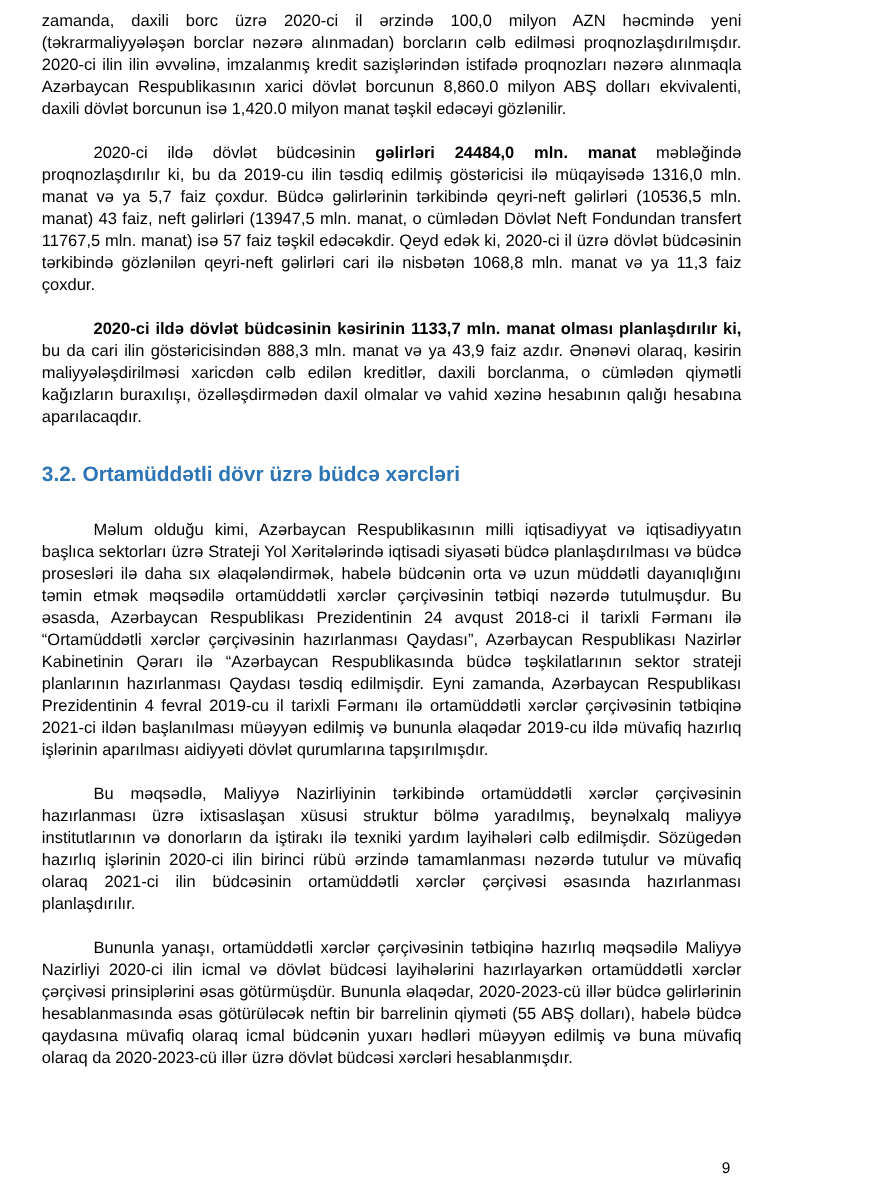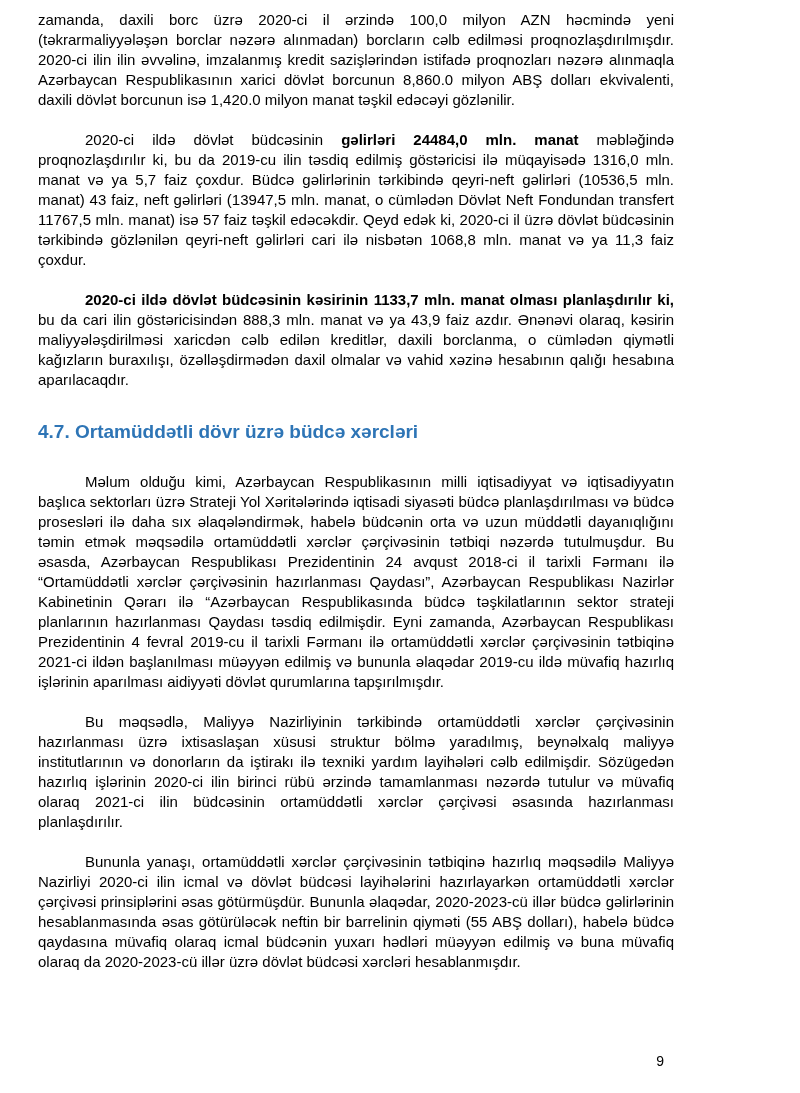--- a/index.html
+++ b/index.html
@@ -56,21 +56,21 @@
 
 <div class="page">
 
   <p class="para no-indent"><span>zamanda, daxili borc üzrə 2020-ci il ərzində 100,0 milyon AZN həcmində yeni (təkrarmaliyyələşən borclar nəzərə alınmadan) borcların cəlb edilməsi proqnozlaşdırılmışdır. 2020-ci ilin  ilin əvvəlinə, imzalanmış kredit sazişlərindən istifadə proqnozları nəzərə alınmaqla Azərbaycan Respublikasının xarici dövlət borcunun 8,860.0 milyon ABŞ dolları ekvivalenti, daxili dövlət borcunun isə 1,420.0 milyon manat təşkil edəcəyi gözlənilir.</span></p>
 
   <p class="para"><span>2020-ci ildə dövlət büdcəsinin </span><strong>gəlirləri 24484,0 mln. manat</strong><span> məbləğində proqnozlaşdırılır ki, bu da 2019-cu ilin təsdiq edilmiş göstəricisi ilə müqayisədə 1316,0 mln. manat və ya 5,7 faiz çoxdur. Büdcə gəlirlərinin tərkibində qeyri-neft gəlirləri (10536,5 mln. manat)  43 faiz, neft gəlirləri (13947,5 mln. manat, o cümlədən Dövlət Neft Fondundan transfert 11767,5 mln. manat) isə 57 faiz təşkil edəcəkdir. Qeyd edək ki, 2020-ci il üzrə dövlət büdcəsinin tərkibində gözlənilən qeyri-neft gəlirləri cari ilə nisbətən 1068,8 mln. manat və ya 11,3 faiz çoxdur.</span></p>
 
   <p class="para"><strong>2020-ci ildə dövlət büdcəsinin kəsirinin 1133,7 mln. manat olması planlaşdırılır ki,</strong><span> bu da cari ilin göstəricisindən 888,3 mln. manat və ya 43,9 faiz azdır. Ənənəvi olaraq, kəsirin maliyyələşdirilməsi xaricdən cəlb edilən kreditlər, daxili borclanma, o cümlədən qiymətli kağızların buraxılışı, özəlləşdirmədən daxil olmalar və vahid xəzinə hesabının qalığı hesabına aparılacaqdır.</span></p>
 
 
-  <h2 class="section-heading">4.7. Ortamüddətli dövr üzrə büdcə xərcləri</h2>
+  <h2 class="section-heading">3.2. Ortamüddətli dövr üzrə büdcə xərcləri</h2>
 
   <p class="para"><span>Məlum olduğu kimi, Azərbaycan Respublikasının milli iqtisadiyyat və iqtisadiyyatın başlıca sektorları üzrə Strateji Yol Xəritələrində iqtisadi siyasəti büdcə planlaşdırılması və büdcə prosesləri ilə daha sıx əlaqələndirmək, habelə büdcənin orta və uzun müddətli dayanıqlığını təmin etmək məqsədilə ortamüddətli xərclər çərçivəsinin tətbiqi nəzərdə tutulmuşdur. Bu əsasda, Azərbaycan Respublikası Prezidentinin 24 avqust 2018-ci il tarixli Fərmanı ilə “Ortamüddətli xərclər çərçivəsinin hazırlanması Qaydası”, Azərbaycan Respublikası Nazirlər Kabinetinin Qərarı ilə “Azərbaycan Respublikasında büdcə təşkilatlarının sektor strateji planlarının hazırlanması Qaydası təsdiq edilmişdir. Eyni zamanda, Azərbaycan Respublikası Prezidentinin 4 fevral 2019-cu il tarixli Fərmanı ilə ortamüddətli xərclər çərçivəsinin tətbiqinə 2021-ci ildən başlanılması müəyyən edilmiş və bununla əlaqədar 2019-cu ildə müvafiq hazırlıq işlərinin aparılması aidiyyəti dövlət qurumlarına tapşırılmışdır.</span></p>
 
   <p class="para"><span>Bu məqsədlə, Maliyyə Nazirliyinin tərkibində ortamüddətli xərclər çərçivəsinin hazırlanması üzrə ixtisaslaşan xüsusi struktur bölmə yaradılmış, beynəlxalq maliyyə institutlarının və donorların da iştirakı ilə texniki yardım layihələri cəlb edilmişdir. Sözügedən hazırlıq işlərinin 2020-ci ilin birinci rübü ərzində tamamlanması nəzərdə tutulur və müvafiq olaraq 2021-ci ilin büdcəsinin ortamüddətli xərclər çərçivəsi əsasında hazırlanması planlaşdırılır.</span></p>
 
   <p class="para"><span>Bununla yanaşı, ortamüddətli xərclər çərçivəsinin tətbiqinə hazırlıq məqsədilə Maliyyə Nazirliyi 2020-ci ilin icmal və dövlət büdcəsi layihələrini hazırlayarkən ortamüddətli xərclər çərçivəsi prinsiplərini əsas götürmüşdür. Bununla əlaqədar, 2020-2023-cü illər büdcə gəlirlərinin hesablanmasında əsas götürüləcək neftin bir barrelinin qiyməti (55 ABŞ dolları), habelə büdcə qaydasına müvafiq olaraq icmal büdcənin yuxarı hədləri müəyyən edilmiş və buna müvafiq olaraq da 2020-2023-cü illər üzrə dövlət büdcəsi xərcləri hesablanmışdır.</span></p>
 
   <div class="page-number">9</div>
 
 </div>

